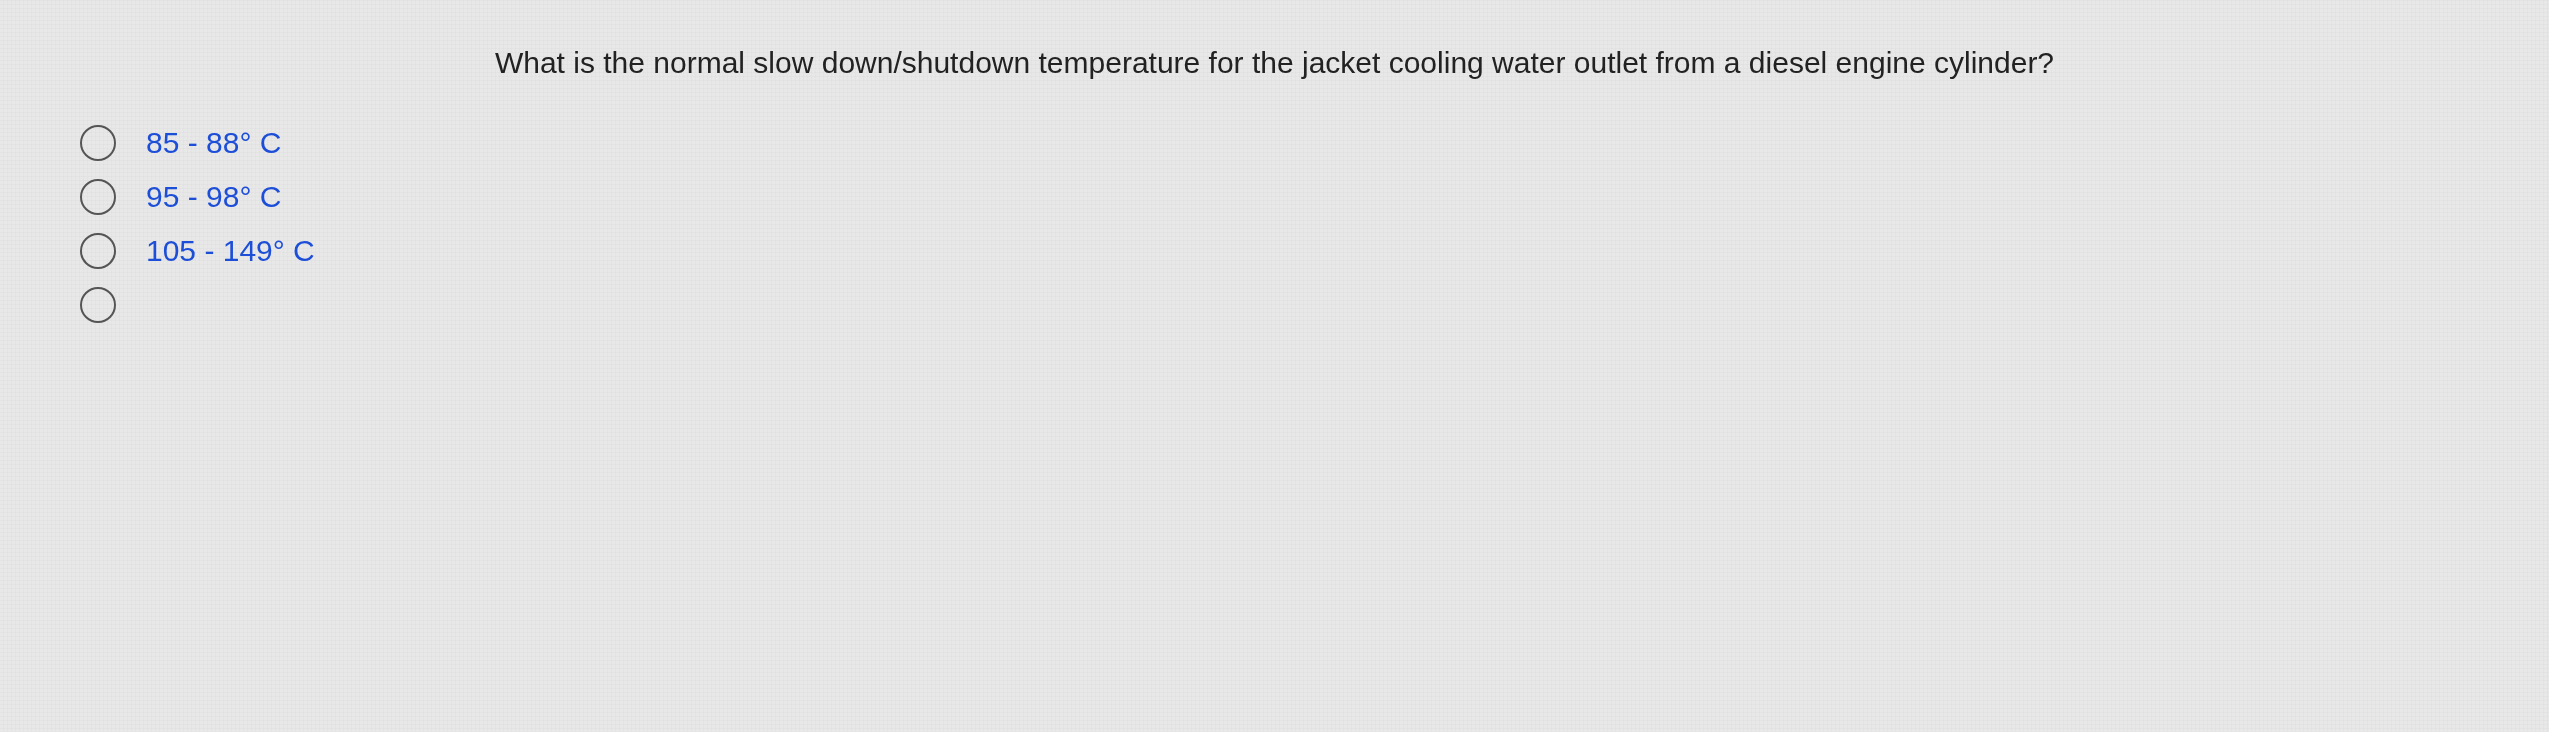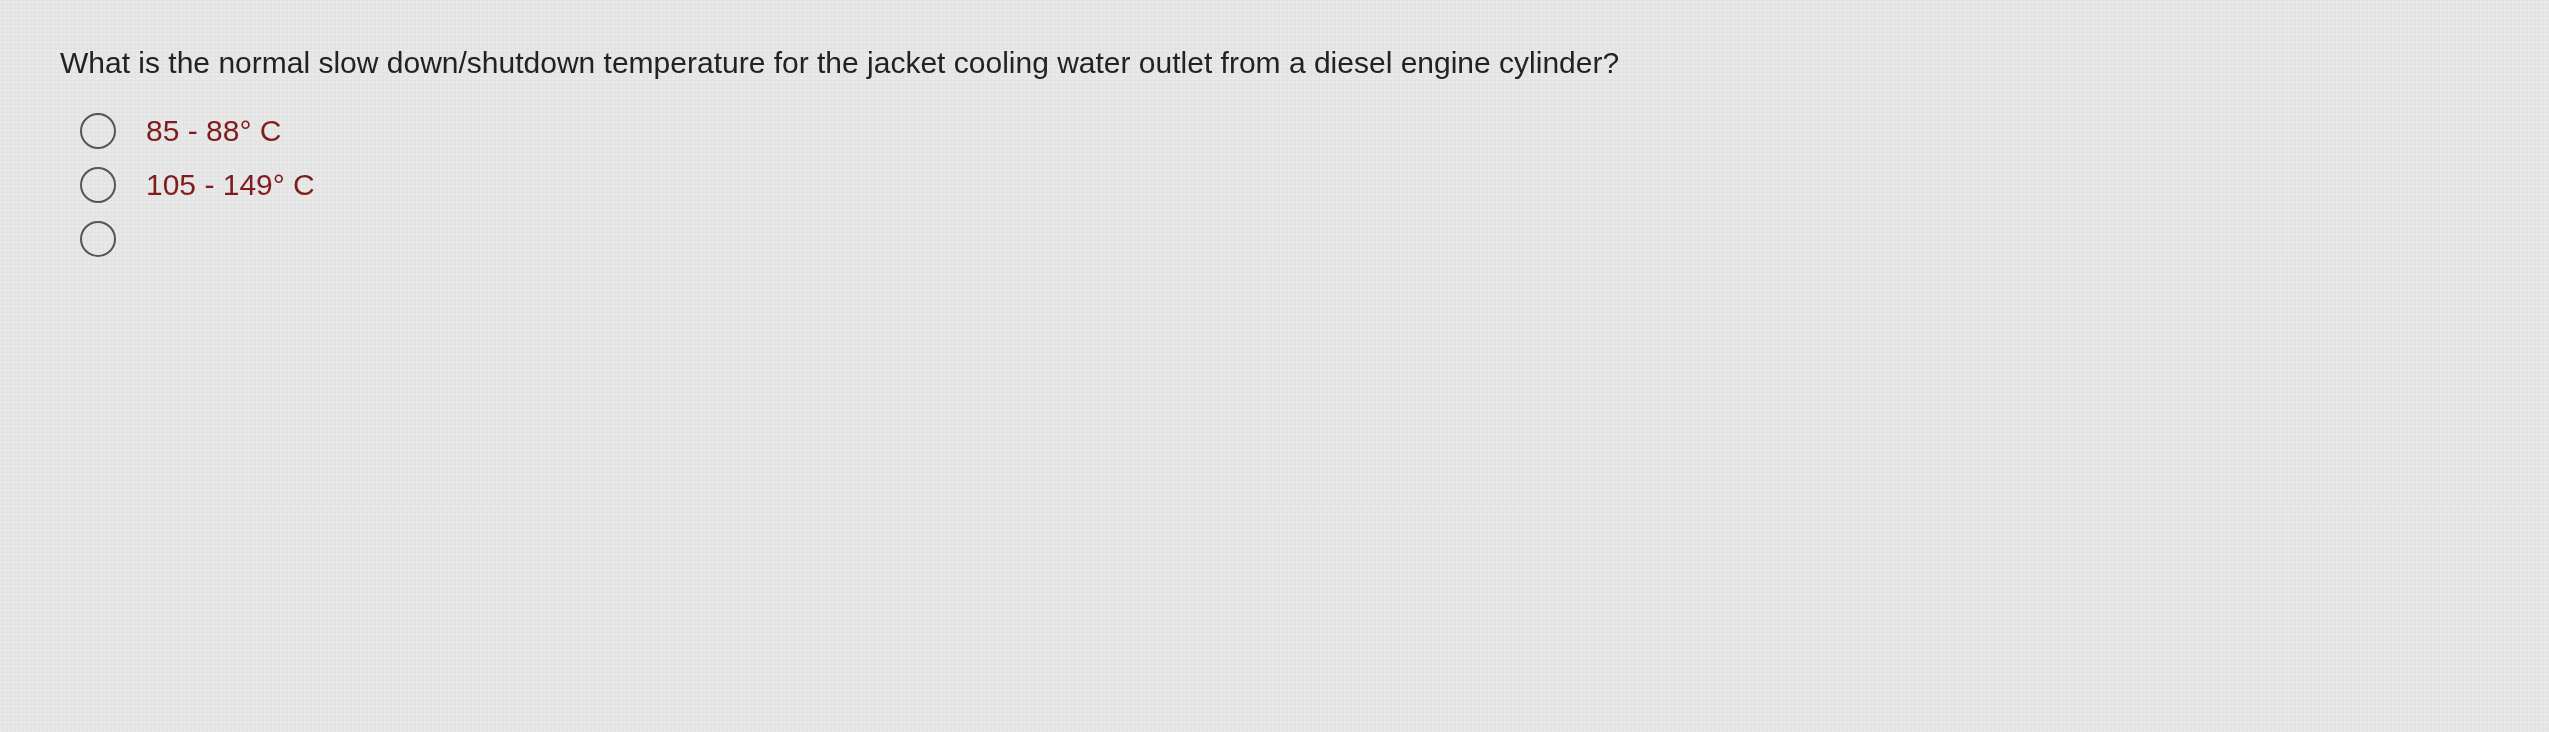--- a/index.html
+++ b/index.html
@@ -28,23 +28,24 @@
       font-size: 28px;
       color: #222;
       min-height: 732px;
       width: 2549px;
       padding: 40px 60px;
     }
 
     .question-text {
       font-size: 30px;
       line-height: 1.5;
-      margin-bottom: 28px;
+      margin-bottom: 40px;
       max-width: 2430px;
       font-weight: normal;
+      text-align: center;
     }
 
     .options-list {
       list-style: none;
       display: flex;
       flex-direction: column;
       gap: 18px;
       padding-left: 20px;
     }
 
@@ -60,35 +61,39 @@
       height: 36px;
       border-radius: 50%;
       border: 2.5px solid #555;
       background: transparent;
       flex-shrink: 0;
       display: inline-block;
     }
 
     .option-label {
       font-size: 30px;
-      color: #7f1d1d;
+      color: #1d4ed8;
     }
   </style>
 </head>
 <body>
 
 <div>
   <p class="question-text">What is the normal slow down/shutdown temperature for the jacket cooling water outlet from a diesel engine cylinder?</p>
 
   <ul class="options-list">
   <li class="option-item">
         <span class="radio-circle"></span>
         <span class="option-label">85 - 88° C</span>
       </li>
       <li class="option-item">
         <span class="radio-circle"></span>
+        <span class="option-label">95 - 98° C</span>
+      </li>
+      <li class="option-item">
+        <span class="radio-circle"></span>
         <span class="option-label">105 - 149° C</span>
       </li>
       <li class="option-item">
         <span class="radio-circle"></span>
       </li>
     </ul>
 </div>
 
 </body></html>

